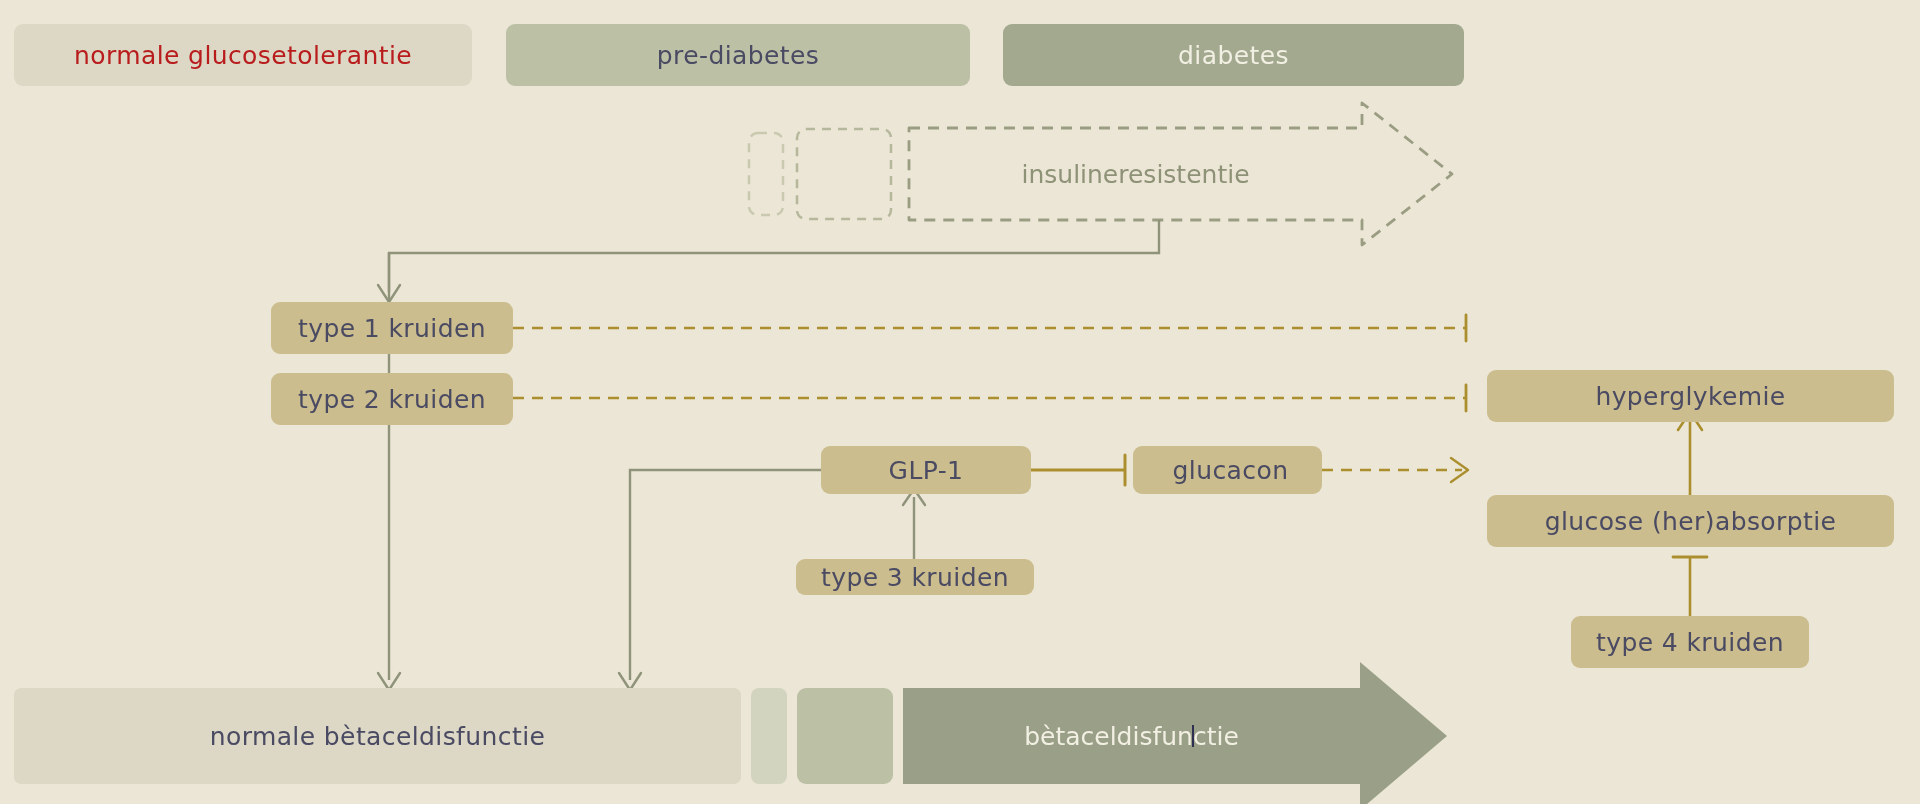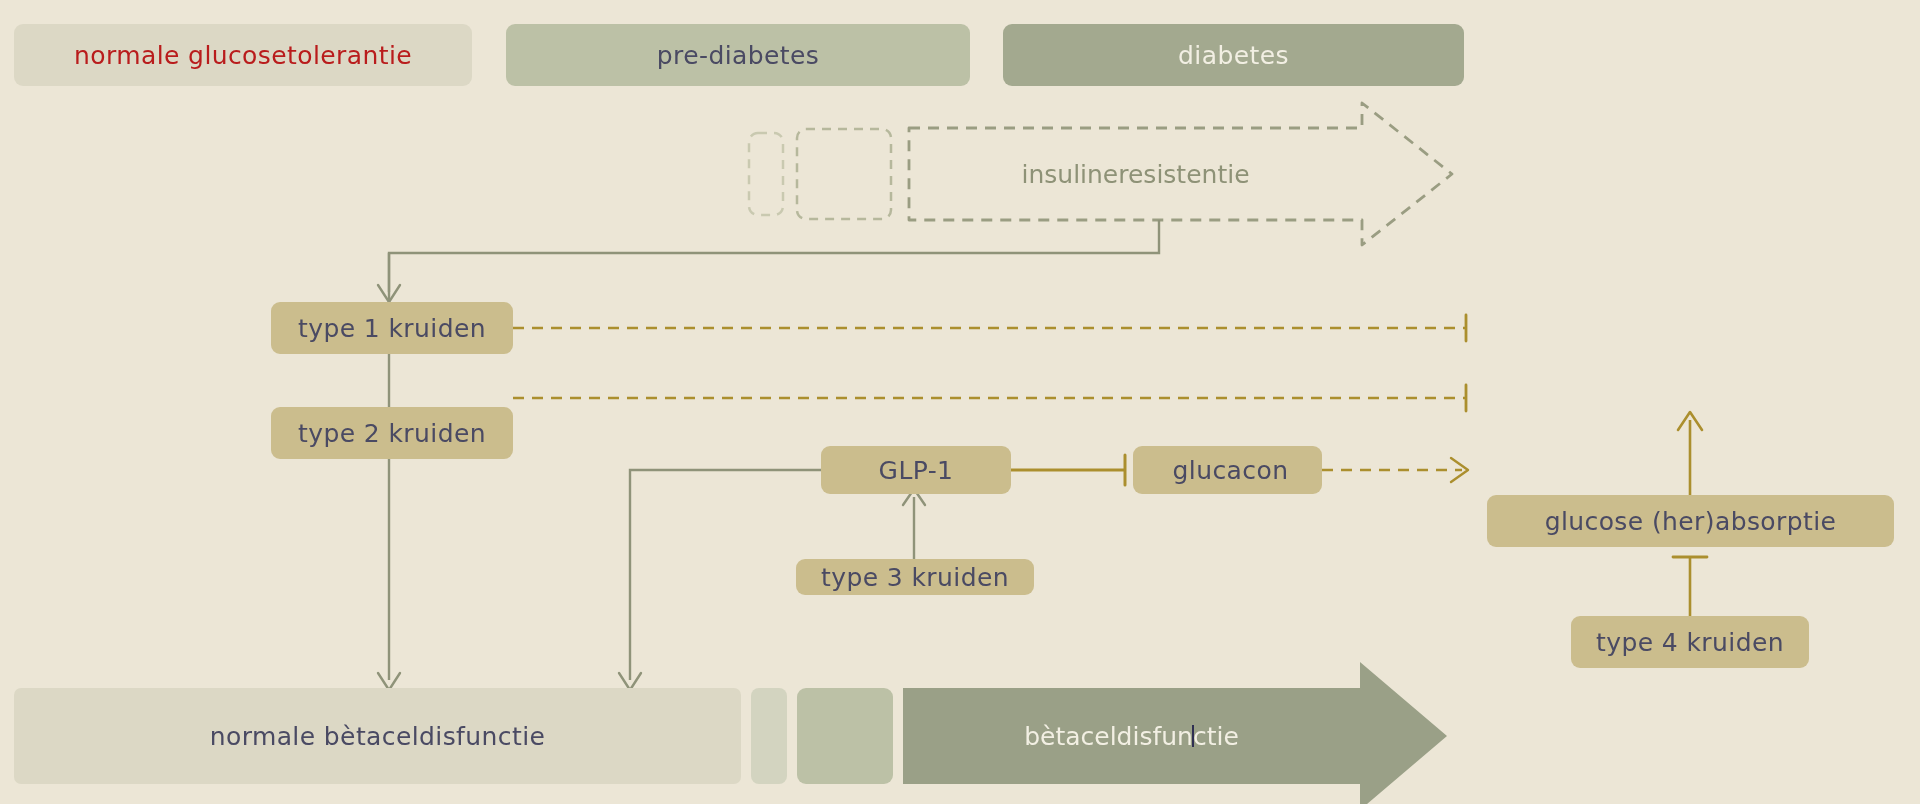--- a/index.html
+++ b/index.html
@@ -159,36 +159,39 @@
   </div>
 
   <div class="ir-label" style="left:909px; top:128px; width:453px; height:92px;">
     <span>insulineresistentie</span>
   </div>
 
   <div class="node tan" style="left:271px; top:302px; width:242px; height:52px;">
     <span>type 1 kruiden</span>
   </div>
 
-  <div class="node tan" style="left:271px; top:373px; width:242px; height:52px;margin-top:34px;">
+  <div class="node tan" style="left:271px; top:373px; width:242px; height:52px;">
     <span>type 2 kruiden</span>
   </div>
 
-  <div class="node tan" style="left:821px; top:446px; width:190px; height:48px;">
+  <div class="node tan" style="left:821px; top:446px; width:210px; height:48px;">
     <span>GLP-1</span>
   </div>
 
   <div class="node tan" style="left:1133px; top:446px; width:189px; height:48px;padding-left:6px;">
     <span>glucacon</span>
   </div>
 
   <div class="node tan" style="left:796px; top:559px; width:238px; height:36px;">
     <span>type 3 kruiden</span>
   </div>
 
+  <div class="node tan" style="left:1487px; top:370px; width:407px; height:52px;">
+    <span>hyperglykemie</span>
+  </div>
 
   <div class="node tan" style="left:1487px; top:495px; width:407px; height:52px;">
     <span>glucose (her)absorptie</span>
   </div>
 
   <div class="node tan" style="left:1571px; top:616px; width:238px; height:52px;">
     <span>type 4 kruiden</span>
   </div>
 
   <div class="node bar-normal" style="left:14px; top:688px; width:727px; height:96px;">

